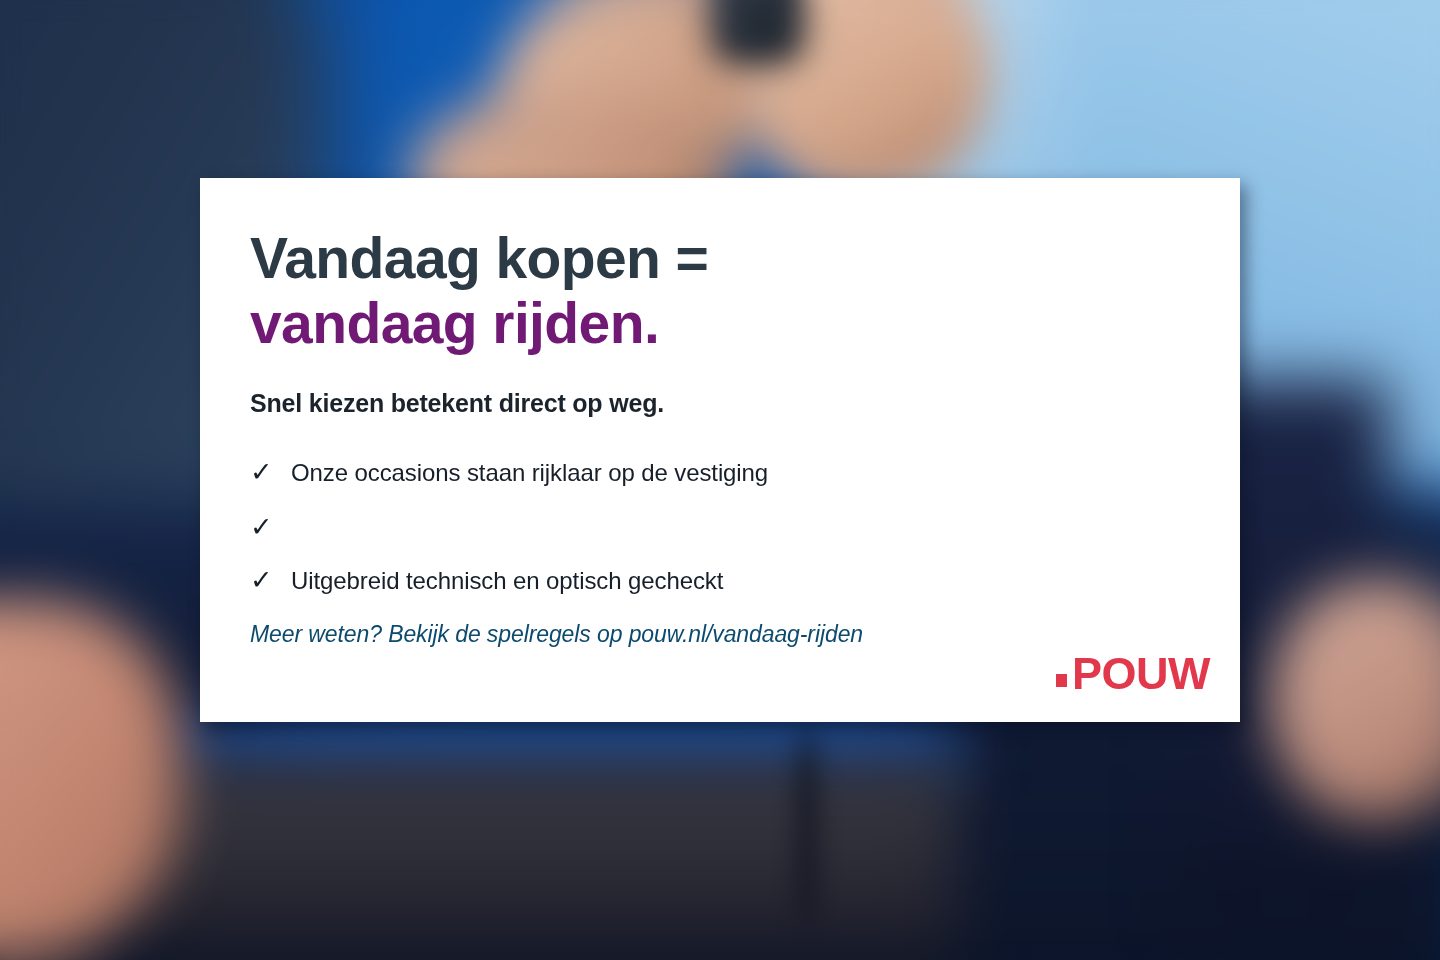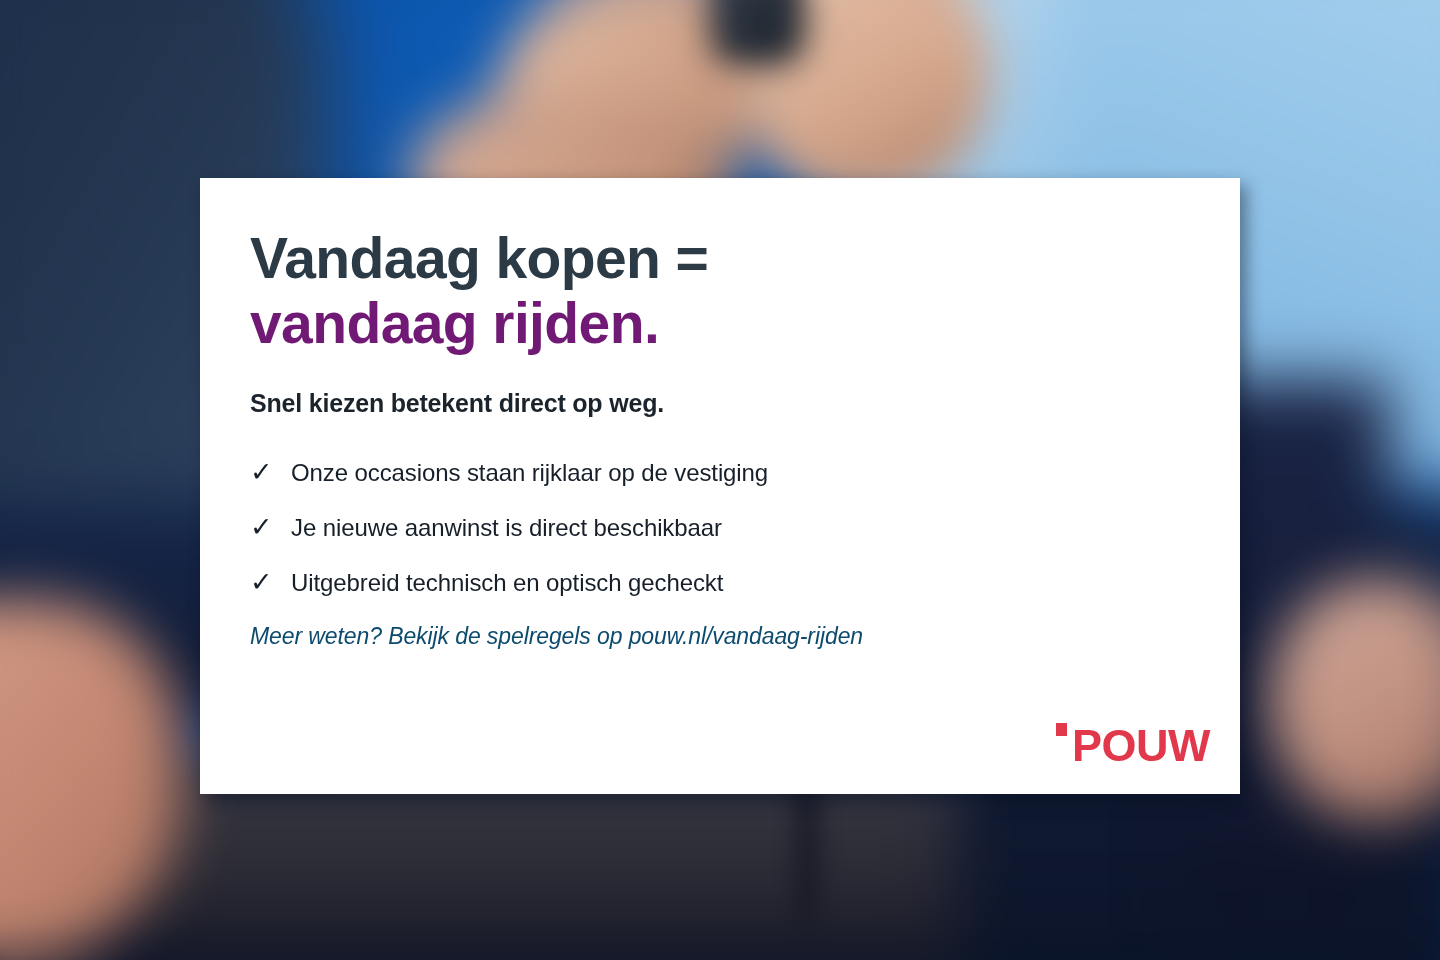--- a/index.html
+++ b/index.html
@@ -157,21 +157,21 @@
     backdrop-filter: blur(10px);
     background: rgba(18, 40, 78, 0.04);
   }
 
   
   .card {
     position: absolute;
     left: 200px;
     top: 178px;
     width: 1040px;
-    height: 616px;
+    height: 544px;
     background: #ffffff;
     box-shadow: 6px 7px 16px rgba(6, 14, 30, 0.45);
     box-sizing: border-box;
     padding: 0;
   }
 
   .card-inner {
     position: absolute;
     left: 50px;
     top: 48px;
@@ -227,21 +227,21 @@
     color: #0c4a6e;
     letter-spacing: -0.1px;
   }
 
   
   .logo {
     position: absolute;
     right: 30px;
     bottom: 26px;
     display: flex;
-    align-items: flex-start;
+    align-items: center;
     gap: 5px;
     margin-top: 40px;
   }
   .logo-dot {
     width: 11px;
     height: 13px;
     background: #e2384c;
     margin-bottom: -14px;
   }
   .logo-text {
@@ -287,21 +287,20 @@
 
       <p class="subhead">Snel kiezen betekent direct op weg.</p>
 
       <ul class="bullets">
         <li>
           <span class="check">✓</span>
           <span>Onze occasions staan rijklaar op de vestiging</span>
         </li>
         <li>
           <span class="check">✓</span>
-          <span>Je nieuwe aanwinst is direct beschikbaar</span>
         </li>
         <li>
           <span class="check">✓</span>
           <span>Uitgebreid technisch en optisch gecheckt</span>
         </li>
       </ul>
 
       <p class="footnote">Meer weten? Bekijk de spelregels op pouw.nl/vandaag-rijden</p>
     </div>
 

